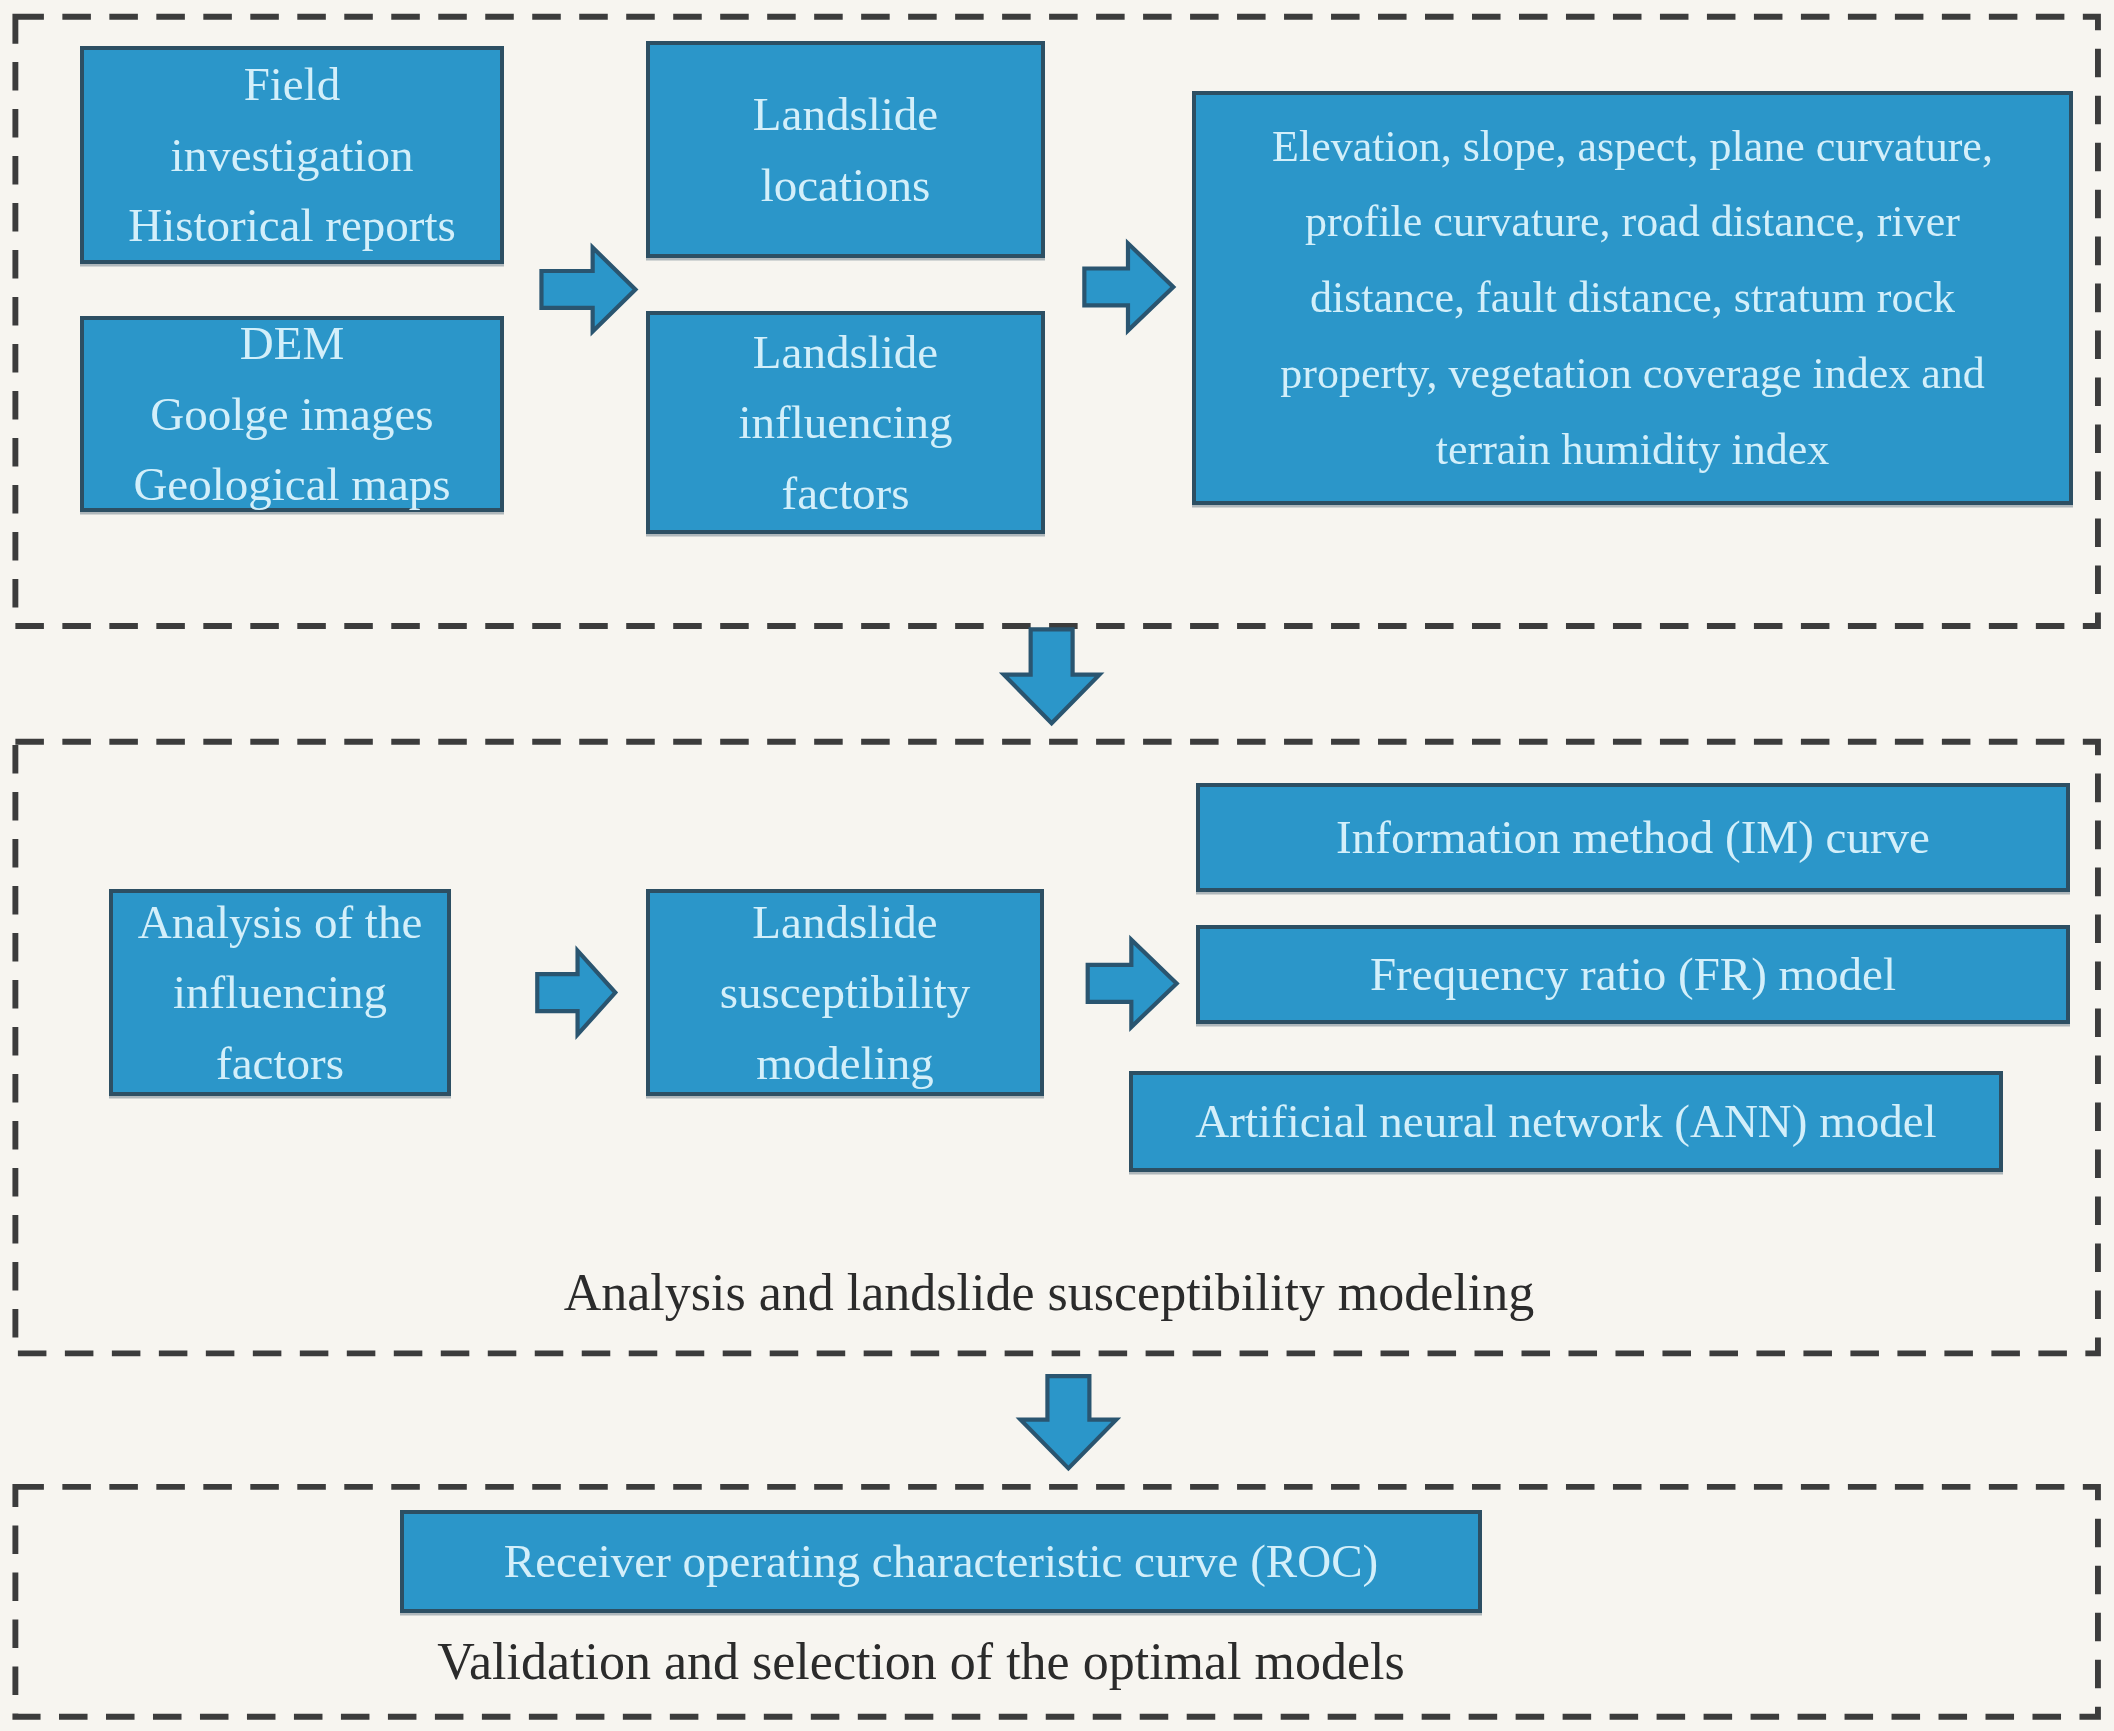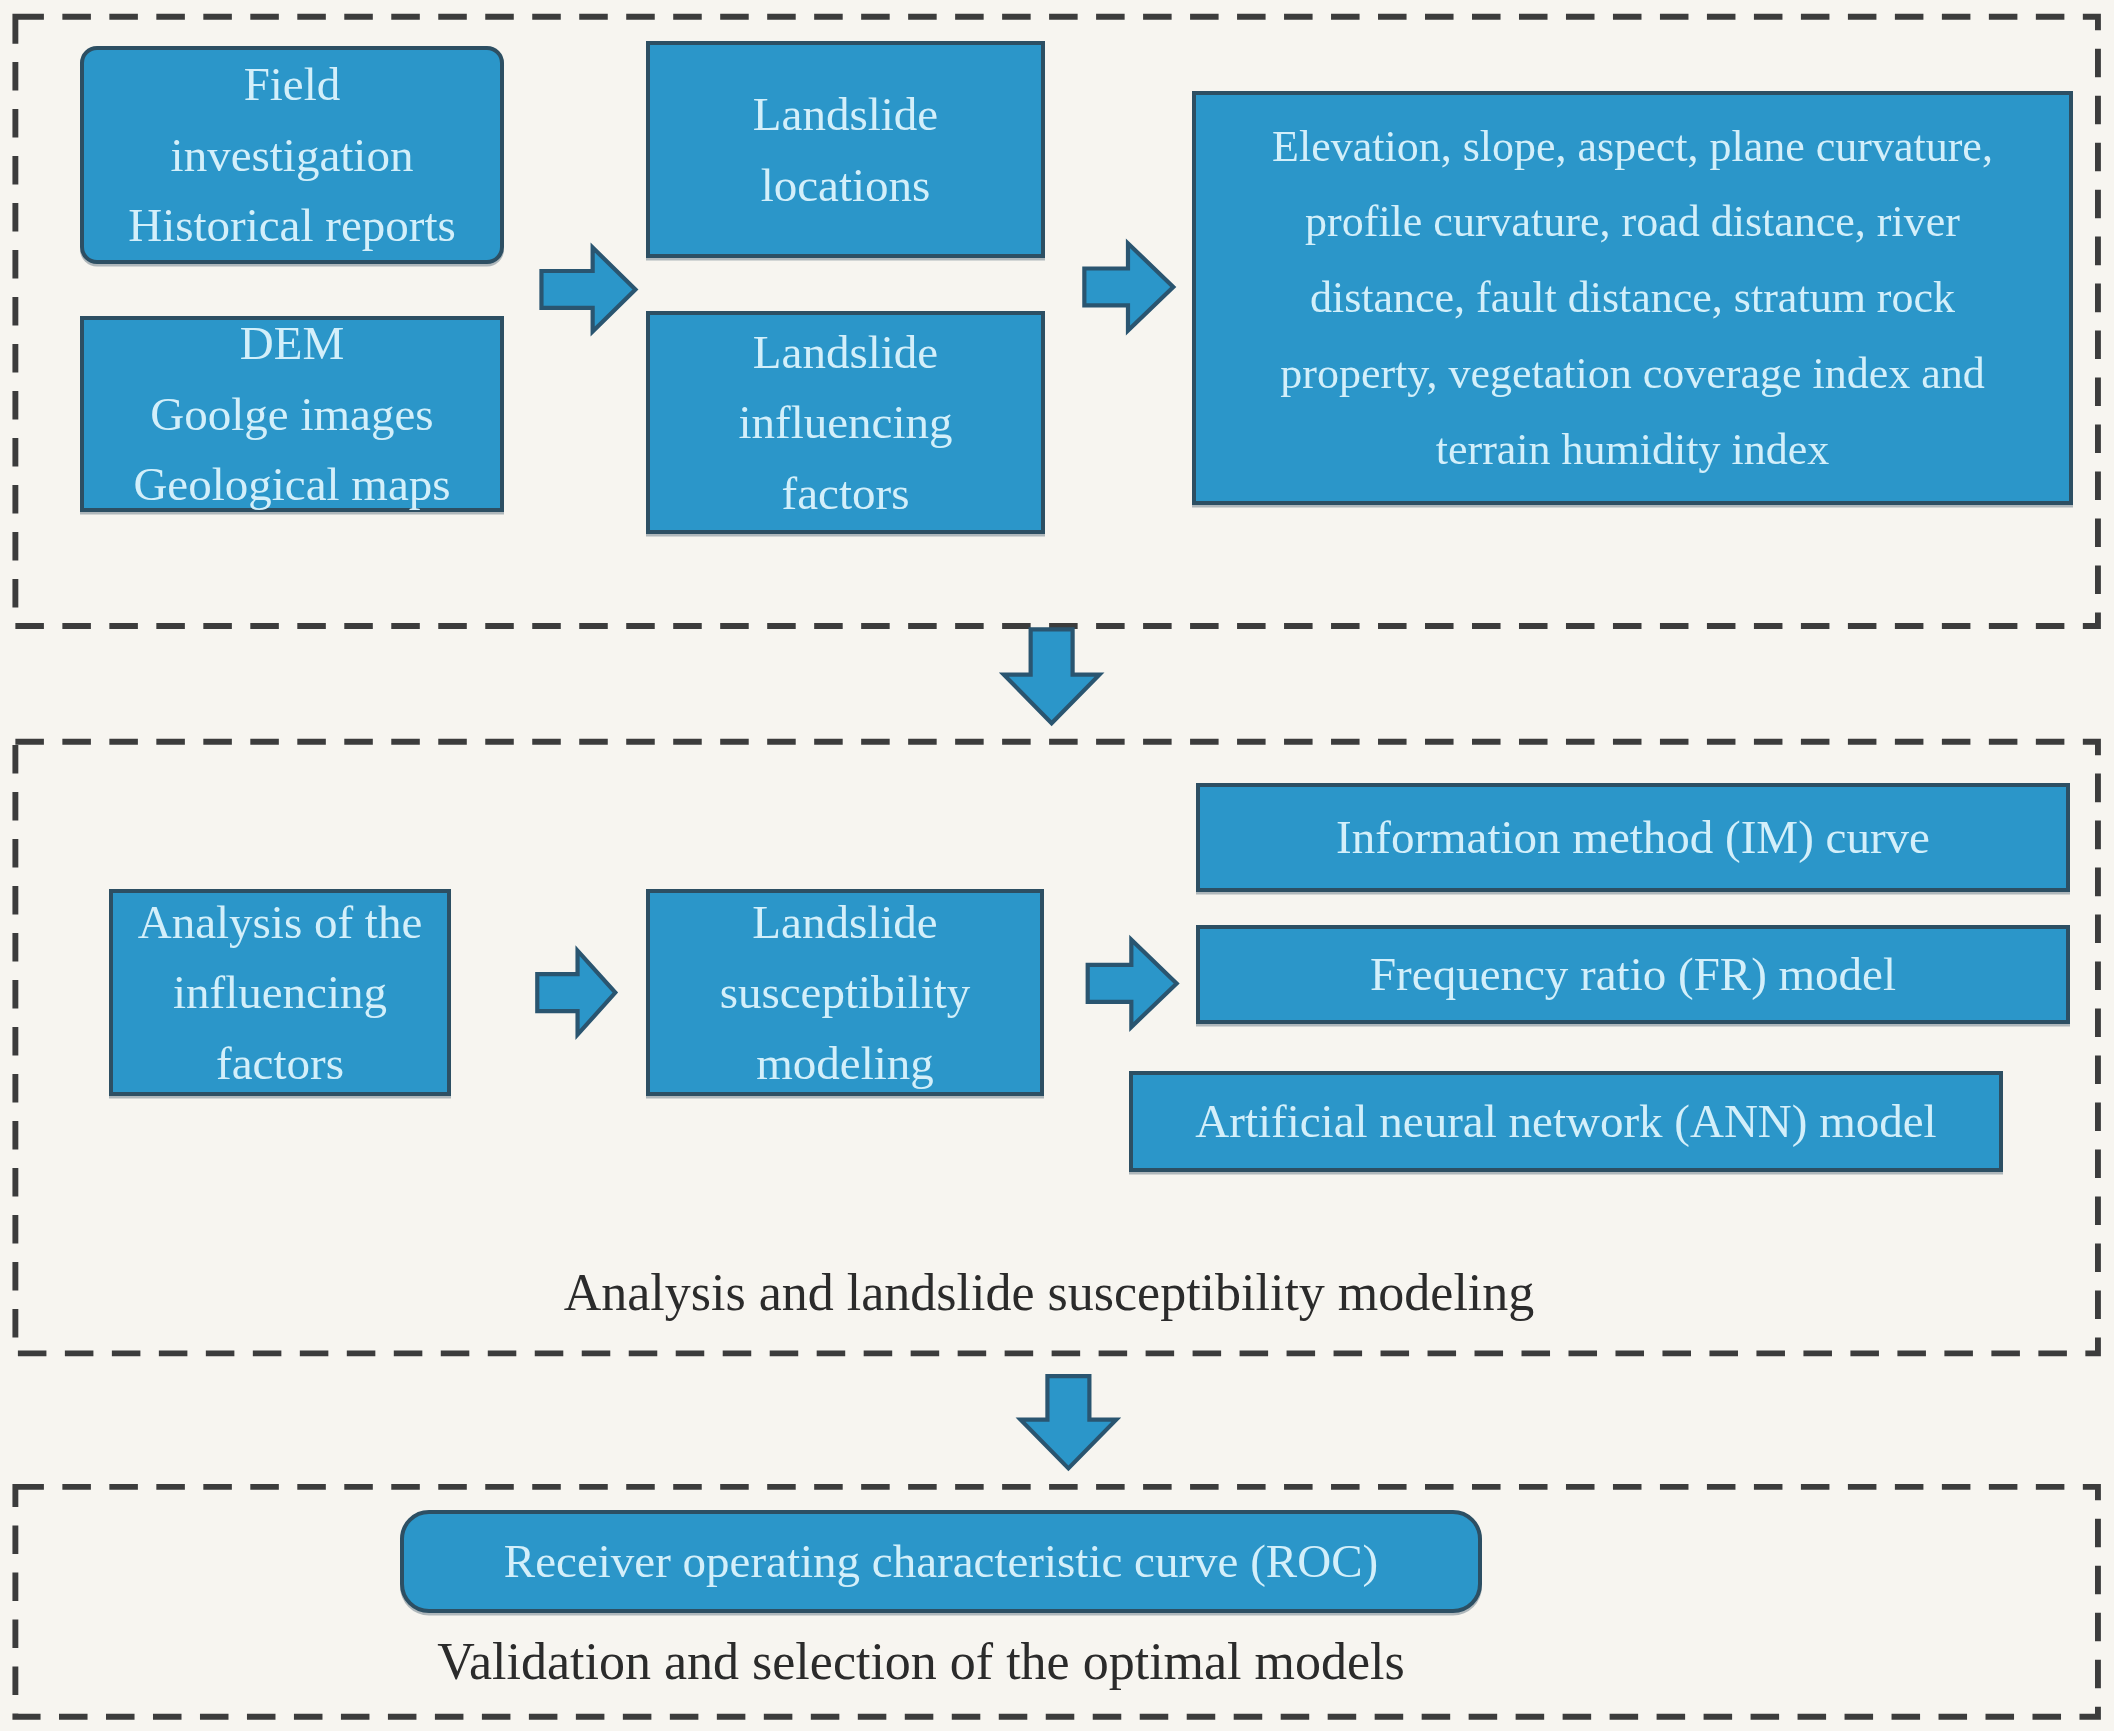--- a/index.html
+++ b/index.html
@@ -61,21 +61,21 @@
 
     <polygon points="645,323 706,323 706,295 757,345 706,395 706,367 645,367" fill="#2b96c9" stroke="#2a5570" stroke-width="5"></polygon>
     <polygon points="1292,320 1344,320 1344,290 1398,342 1344,394 1344,364 1292,364" fill="#2b96c9" stroke="#2a5570" stroke-width="5"></polygon>
     <polygon points="640,1161 688,1161 688,1133 733,1183 688,1233 688,1205 640,1205" fill="#2b96c9" stroke="#2a5570" stroke-width="5"></polygon>
     <polygon points="1296,1150 1348,1150 1348,1120 1402,1172 1348,1224 1348,1194 1296,1194" fill="#2b96c9" stroke="#2a5570" stroke-width="5"></polygon>
 
     <polygon points="1228,750 1278,750 1278,804 1310,804 1253,862 1196,804 1228,804" fill="#2b96c9" stroke="#2a5570" stroke-width="5"></polygon>
     <polygon points="1248,1640 1298,1640 1298,1692 1330,1692 1273,1750 1216,1692 1248,1692" fill="#2b96c9" stroke="#2a5570" stroke-width="5"></polygon>
   </svg>
 
-  <div class="box" style="left:80px;top:46px;width:424px;height:218px;border-radius:17px;">Field
+  <div class="box" style="left:80px;top:46px;width:424px;height:218px;">Field
 investigation
 Historical reports</div>
 
   <div class="box" style="left:80px;top:316px;width:424px;height:196px;text-align:center;">DEM
 Goolge images
 Geological maps</div>
 
   <div class="box" style="left:646px;top:41px;width:399px;height:217px;">Landslide
 locations</div>
 
@@ -99,18 +99,18 @@
 modeling</div>
 
   <div class="box wide" style="left:1196px;top:783px;width:874px;height:109px;">Information method (IM) curve</div>
 
   <div class="box wide" style="left:1196px;top:925px;width:874px;height:99px;">Frequency ratio (FR) model</div>
 
   <div class="box wide" style="left:1129px;top:1071px;width:874px;height:101px;">Artificial neural network (ANN) model</div>
 
   <div class="section-label" style="left:1049px;top:1263px;">Analysis and landslide susceptibility modeling</div>
 
-  <div class="box wide" style="left:400px;top:1510px;width:1082px;height:103px;border-radius:29px;">Receiver operating characteristic curve (ROC)</div>
+  <div class="box wide" style="left:400px;top:1510px;width:1082px;height:103px;">Receiver operating characteristic curve (ROC)</div>
 
   <div class="section-label" style="left:921px;top:1632px;">Validation and selection of the optimal models</div>
 
 </div>
 
 
 </body></html>

